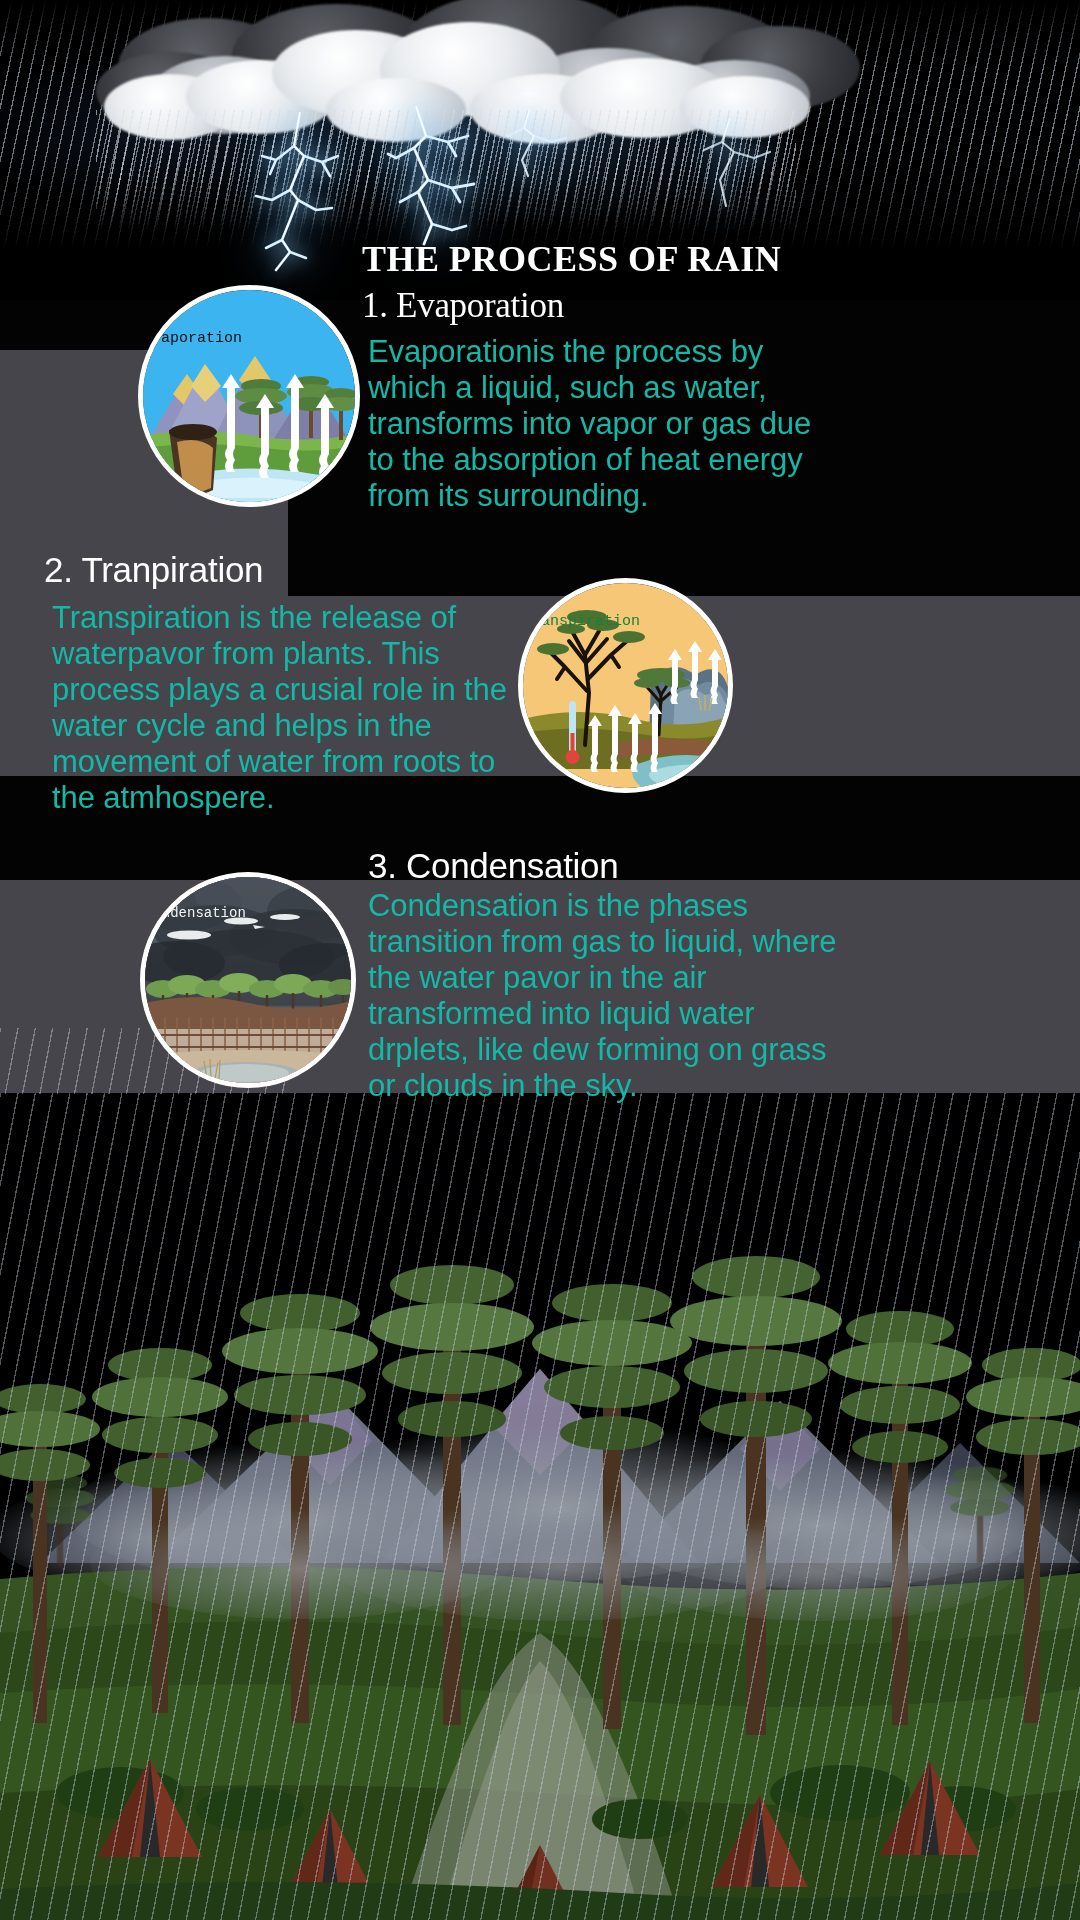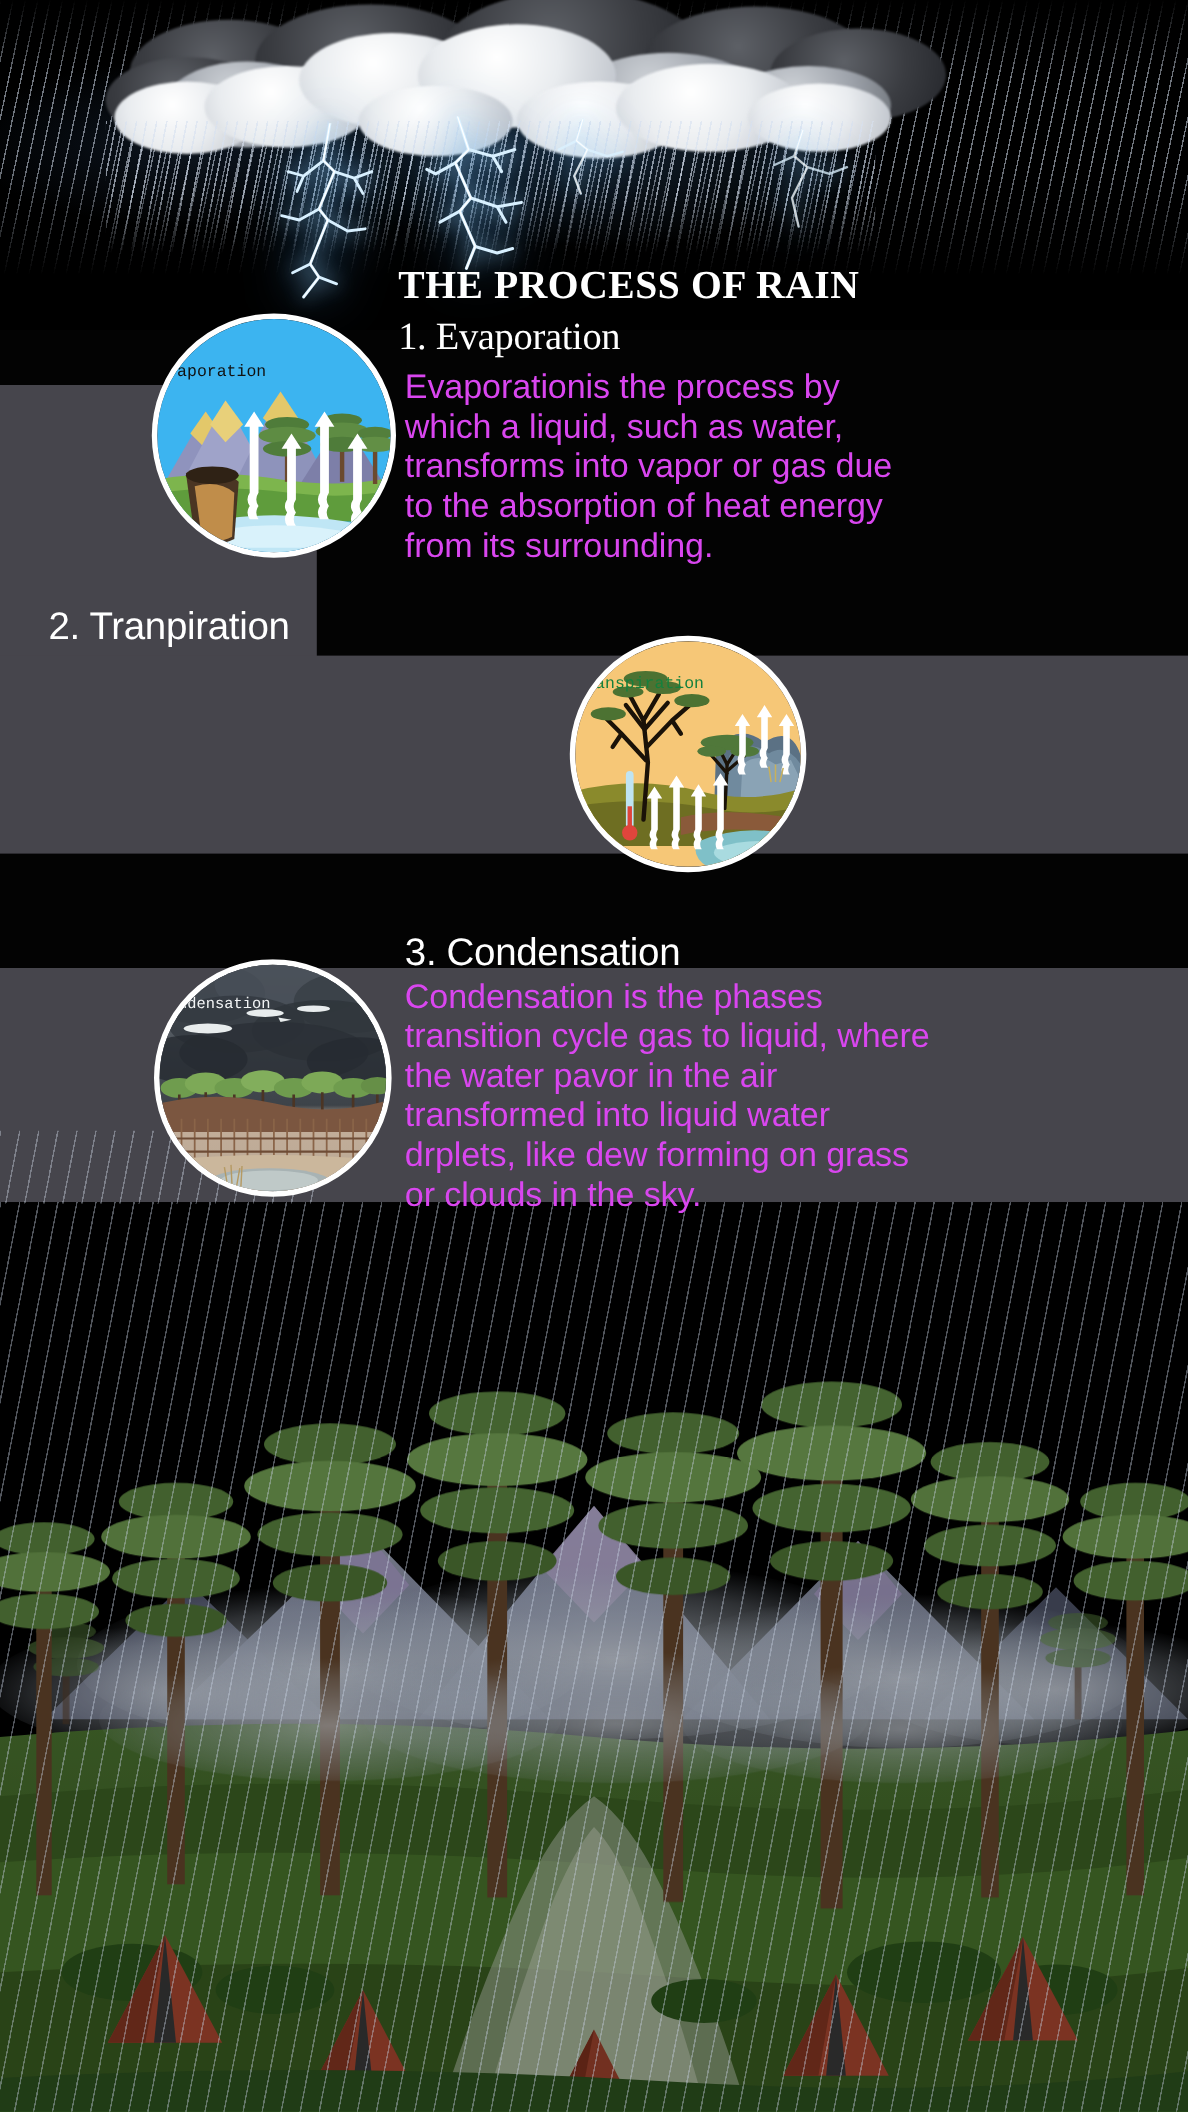--- a/index.html
+++ b/index.html
@@ -66,21 +66,21 @@
   #band3 { left: 0;   top: 880px;  width: 1080px; height: 213px; }
 
   
   .sec-head {
     position: absolute; z-index: 30;
     color: #fff; font-size: 35px; font-weight: normal;
     letter-spacing: -.3px; white-space: nowrap;
   }
   .sec-body {
     position: absolute; z-index: 30;
-    color: #d946ef; font-size: 31px; line-height: 36px;
+    color: #14b8a6; font-size: 31px; line-height: 36px;
     letter-spacing: -.1px;
   }
 
   
   #s1-head { left: 362px; top: 286px; font-family: Liberation Serif, serif; }
   #s1-body { left: 368px; top: 334px; width: 470px; }
   
   #s2-head { left: 44px;  top: 550px; }
   #s2-body { left: 52px;  top: 600px; width: 470px; }
   
@@ -277,20 +277,21 @@
         <path d="M88,84 l9,14 l-5,0 l0,60 q-4,6 0,12 q-4,6 0,12 l-8,0 q-4,-6 0,-12 q-4,-6 0,-12 l0,-60 l-5,0 Z"></path>
         <path d="M122,104 l9,14 l-5,0 l0,46 q-4,6 0,12 q-4,6 0,12 l-8,0 q-4,-6 0,-12 q-4,-6 0,-12 l0,-46 l-5,0 Z"></path>
         <path d="M152,84 l9,14 l-5,0 l0,60 q-4,6 0,12 q-4,6 0,12 l-8,0 q-4,-6 0,-12 q-4,-6 0,-12 l0,-60 l-5,0 Z"></path>
         <path d="M182,104 l9,14 l-5,0 l0,46 q-4,6 0,12 q-4,6 0,12 l-8,0 q-4,-6 0,-12 q-4,-6 0,-12 l0,-46 l-5,0 Z"></path>
       </g>
     </svg>
     <div class="circ-label" style="top:40px; color:#111;">Evaporation</div>
   </div>
 
   <div class="sec-head" id="s2-head">2. Tranpiration</div>
+  <div class="sec-body" id="s2-body">Transpiration is the release of waterpavor from plants. This process plays a crusial role in the water cycle and helps in the movement of water from roots to the atmhospere.</div>
 
   <div class="circle" id="circ2">
     <div class="sky"></div>
     <svg class="ill" width="205" height="205" viewBox="0 0 205 205">
 
       <path d="M128,96 Q150,74 172,92 Q196,76 205,104 L205,160 L126,160 Z" fill="#5b7184"></path>
       <path d="M140,104 Q158,88 176,102 Q192,92 205,112 L205,152 L138,152 Z" fill="#708a9e"></path>
       <path d="M152,112 Q166,100 182,112 L196,108 L205,126 L205,148 L150,148 Z" fill="#8aa3b5"></path>
 
       <path d="M0,136 Q56,122 112,136 Q160,148 205,134 L205,178 L0,178 Z" fill="#8a8a2c"></path>
@@ -343,21 +344,21 @@
       </g>
 
       <g stroke="#c8b05c" stroke-width="1.4" fill="none">
         <path d="M178,128 l-2,-14 M182,128 l0,-16 M186,128 l3,-13"></path>
       </g>
     </svg>
     <div class="circ-label" style="top:30px; color:#15803d;">Transpiration</div>
   </div>
 
   <div class="sec-head" id="s3-head">3. Condensation</div>
-  <div class="sec-body" id="s3-body">Condensation is the phases transition cycle gas to liquid, where the water pavor in the air transformed into liquid water drplets, like dew forming on grass or clouds in the sky.</div>
+  <div class="sec-body" id="s3-body">Condensation is the phases transition from gas to liquid, where the water pavor in the air transformed into liquid water drplets, like dew forming on grass or clouds in the sky.</div>
 
   <div class="circle" id="circ3">
     <div class="sky"></div>
     <svg class="ill" width="206" height="206" viewBox="0 0 206 206">
 
       <g>
         <ellipse cx="40" cy="26" rx="56" ry="28" fill="#3d444b" opacity=".9"></ellipse>
         <ellipse cx="120" cy="18" rx="70" ry="30" fill="#474e56" opacity=".9"></ellipse>
         <ellipse cx="176" cy="34" rx="54" ry="28" fill="#3a4047" opacity=".9"></ellipse>
         <ellipse cx="70" cy="54" rx="62" ry="26" fill="#343a41" opacity=".85"></ellipse>

